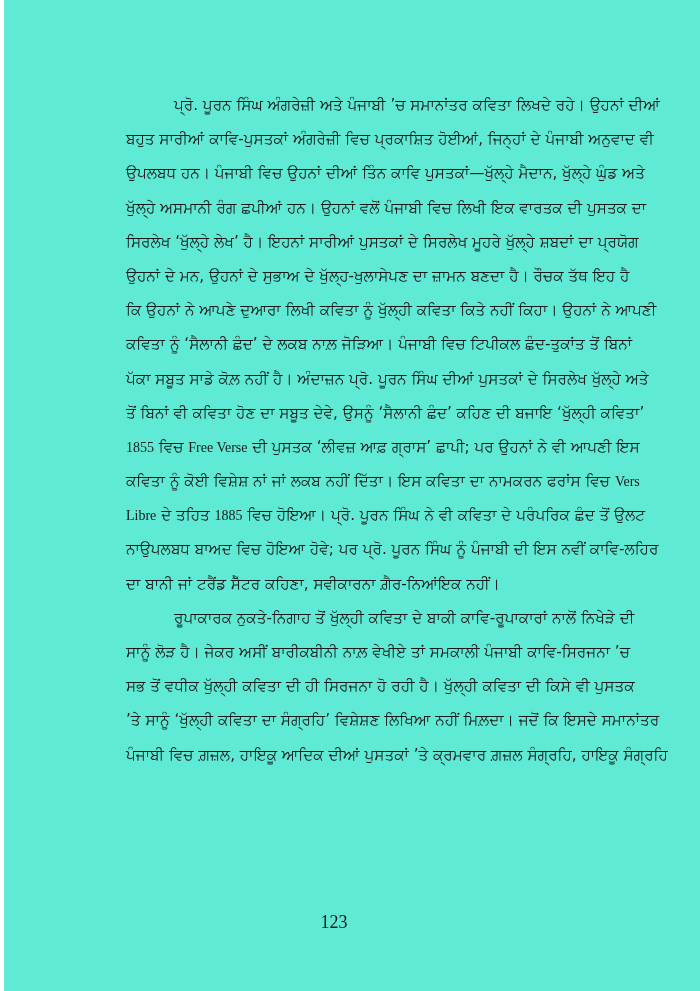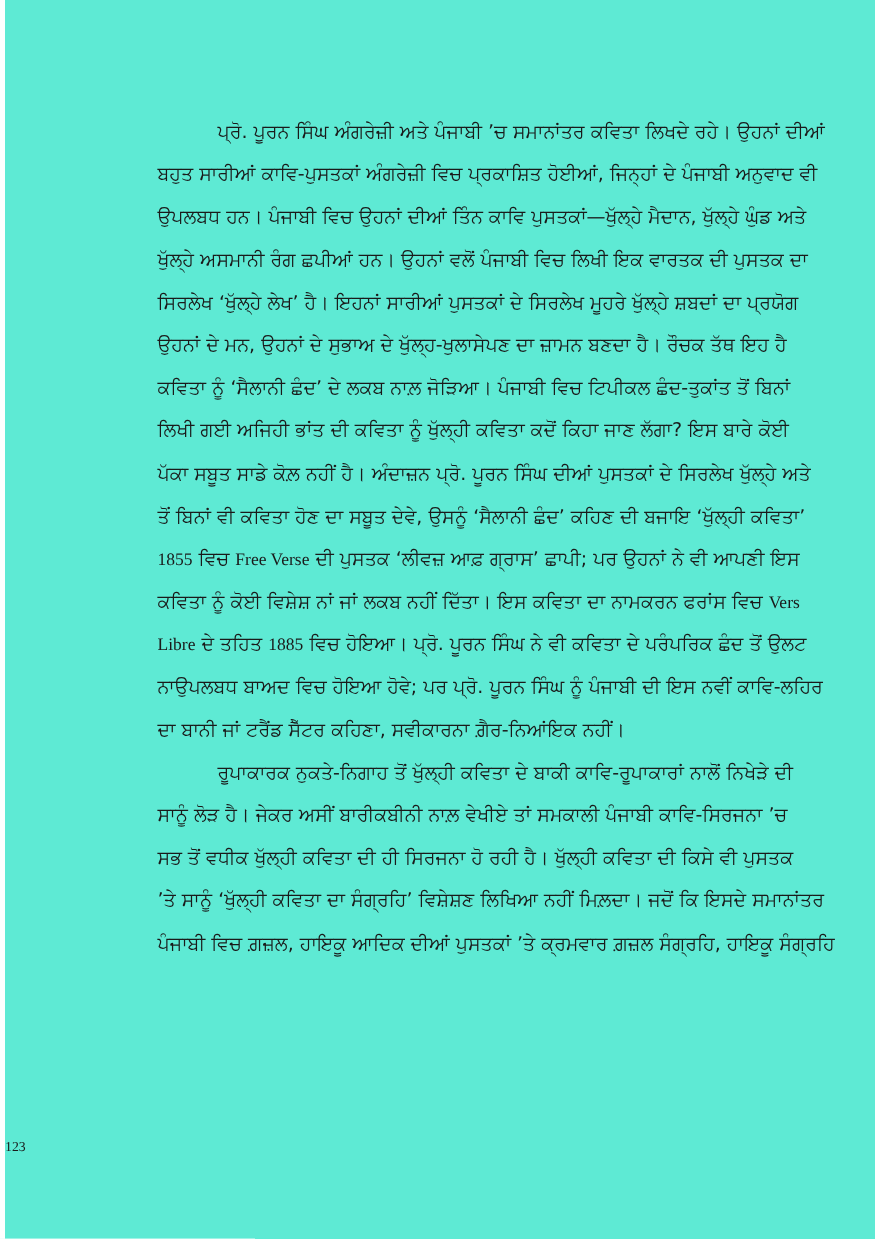--- a/index.html
+++ b/index.html
@@ -47,40 +47,40 @@
     }
     .latin {
       font-family: "Liberation Serif", serif;
       font-size: 14px;
     }
     .page-number {
       position: absolute;
       left: 0;
       width: 660px;
       top: 912px;
-      text-align: left;
+      text-align: center;
       font-family: "Liberation Serif", serif;
-      font-size: 11px;
+      font-size: 18px;
       color: #1a1a1a;
     }
   </style>
 </head>
 <body>
 
 <div class="page">
   <div class="body-text" id="body-text">
       <div>
         <span class="line indent">ਪ੍ਰੋ. ਪੂਰਨ ਸਿੰਘ ਅੰਗਰੇਜ਼ੀ ਅਤੇ ਪੰਜਾਬੀ ’ਚ ਸਮਾਨਾਂਤਰ ਕਵਿਤਾ ਲਿਖਦੇ ਰਹੇ। ਉਹਨਾਂ ਦੀਆਂ</span>
         <span class="line">ਬਹੁਤ ਸਾਰੀਆਂ ਕਾਵਿ-ਪੁਸਤਕਾਂ ਅੰਗਰੇਜ਼ੀ ਵਿਚ ਪ੍ਰਕਾਸ਼ਿਤ ਹੋਈਆਂ, ਜਿਨ੍ਹਾਂ ਦੇ ਪੰਜਾਬੀ ਅਨੁਵਾਦ ਵੀ</span>
         <span class="line">ਉਪਲਬਧ ਹਨ। ਪੰਜਾਬੀ ਵਿਚ ਉਹਨਾਂ ਦੀਆਂ ਤਿੰਨ ਕਾਵਿ ਪੁਸਤਕਾਂ—ਖੁੱਲ੍ਹੇ ਮੈਦਾਨ, ਖੁੱਲ੍ਹੇ ਘੁੰਡ ਅਤੇ</span>
         <span class="line">ਖੁੱਲ੍ਹੇ ਅਸਮਾਨੀ ਰੰਗ ਛਪੀਆਂ ਹਨ। ਉਹਨਾਂ ਵਲੋਂ ਪੰਜਾਬੀ ਵਿਚ ਲਿਖੀ ਇਕ ਵਾਰਤਕ ਦੀ ਪੁਸਤਕ ਦਾ</span>
         <span class="line">ਸਿਰਲੇਖ ‘ਖੁੱਲ੍ਹੇ ਲੇਖ’ ਹੈ। ਇਹਨਾਂ ਸਾਰੀਆਂ ਪੁਸਤਕਾਂ ਦੇ ਸਿਰਲੇਖ ਮੂਹਰੇ ਖੁੱਲ੍ਹੇ ਸ਼ਬਦਾਂ ਦਾ ਪ੍ਰਯੋਗ</span>
         <span class="line">ਉਹਨਾਂ ਦੇ ਮਨ, ਉਹਨਾਂ ਦੇ ਸੁਭਾਅ ਦੇ ਖੁੱਲ੍ਹ-ਖੁਲਾਸੇਪਣ ਦਾ ਜ਼ਾਮਨ ਬਣਦਾ ਹੈ। ਰੌਚਕ ਤੱਥ ਇਹ ਹੈ</span>
+        <span class="line">ਕਿ ਉਹਨਾਂ ਨੇ ਆਪਣੇ ਦੁਆਰਾ ਲਿਖੀ ਕਵਿਤਾ ਨੂੰ ਖੁੱਲ੍ਹੀ ਕਵਿਤਾ ਕਿਤੇ ਨਹੀਂ ਕਿਹਾ। ਉਹਨਾਂ ਨੇ ਆਪਣੀ</span>
         <span class="line">ਕਵਿਤਾ ਨੂੰ ‘ਸੈਲਾਨੀ ਛੰਦ’ ਦੇ ਲਕਬ ਨਾਲ਼ ਜੋੜਿਆ। ਪੰਜਾਬੀ ਵਿਚ ਟਿਪੀਕਲ ਛੰਦ-ਤੁਕਾਂਤ ਤੋਂ ਬਿਨਾਂ</span>
-        <span class="line">ਲਿਖੀ ਗਈ ਅਜਿਹੀ ਭਾਂਤ ਦੀ ਕਵਿਤਾ ਨੂੰ ਖੁੱਲ੍ਹੀ ਕਵਿਤਾ ਕਦੋਂ ਕਿਹਾ ਜਾਣ ਲੱਗਾ? ਇਸ ਬਾਰੇ ਕੋਈ</span>
         <span class="line">ਪੱਕਾ ਸਬੂਤ ਸਾਡੇ ਕੋਲ਼ ਨਹੀਂ ਹੈ। ਅੰਦਾਜ਼ਨ ਪ੍ਰੋ. ਪੂਰਨ ਸਿੰਘ ਦੀਆਂ ਪੁਸਤਕਾਂ ਦੇ ਸਿਰਲੇਖ ਖੁੱਲ੍ਹੇ ਅਤੇ</span>
         <span class="line">ਤੋਂ ਬਿਨਾਂ ਵੀ ਕਵਿਤਾ ਹੋਣ ਦਾ ਸਬੂਤ ਦੇਵੇ, ਉਸਨੂੰ ‘ਸੈਲਾਨੀ ਛੰਦ’ ਕਹਿਣ ਦੀ ਬਜਾਇ ‘ਖੁੱਲ੍ਹੀ ਕਵਿਤਾ’</span>
         <span class="line"><span class="latin">1855</span><span> ਵਿਚ </span><span class="latin">Free Verse</span><span> ਦੀ ਪੁਸਤਕ ‘ਲੀਵਜ਼ ਆਫ਼ ਗ੍ਰਾਸ’ ਛਾਪੀ; ਪਰ ਉਹਨਾਂ ਨੇ ਵੀ ਆਪਣੀ ਇਸ</span></span>
         <span class="line"><span>ਕਵਿਤਾ ਨੂੰ ਕੋਈ ਵਿਸ਼ੇਸ਼ ਨਾਂ ਜਾਂ ਲਕਬ ਨਹੀਂ ਦਿੱਤਾ। ਇਸ ਕਵਿਤਾ ਦਾ ਨਾਮਕਰਨ ਫਰਾਂਸ ਵਿਚ </span><span class="latin">Vers</span></span>
         <span class="line"><span class="latin">Libre</span><span> ਦੇ ਤਹਿਤ </span><span class="latin">1885</span><span> ਵਿਚ ਹੋਇਆ। ਪ੍ਰੋ. ਪੂਰਨ ਸਿੰਘ ਨੇ ਵੀ ਕਵਿਤਾ ਦੇ ਪਰੰਪਰਿਕ ਛੰਦ ਤੋਂ ਉਲਟ</span></span>
         <span class="line">ਨਾਉਪਲਬਧ ਬਾਅਦ ਵਿਚ ਹੋਇਆ ਹੋਵੇ; ਪਰ ਪ੍ਰੋ. ਪੂਰਨ ਸਿੰਘ ਨੂੰ ਪੰਜਾਬੀ ਦੀ ਇਸ ਨਵੀਂ ਕਾਵਿ-ਲਹਿਰ</span>
         <span class="line last">ਦਾ ਬਾਨੀ ਜਾਂ ਟਰੈਂਡ ਸੈੱਟਰ ਕਹਿਣਾ, ਸਵੀਕਾਰਨਾ ਗ਼ੈਰ-ਨਿਆਂਇਕ ਨਹੀਂ।</span>
       </div>
       <div>
         <span class="line indent">ਰੂਪਾਕਾਰਕ ਨੁਕਤੇ-ਨਿਗਾਹ ਤੋਂ ਖੁੱਲ੍ਹੀ ਕਵਿਤਾ ਦੇ ਬਾਕੀ ਕਾਵਿ-ਰੂਪਾਕਾਰਾਂ ਨਾਲੋਂ ਨਿਖੇੜੇ ਦੀ</span>

